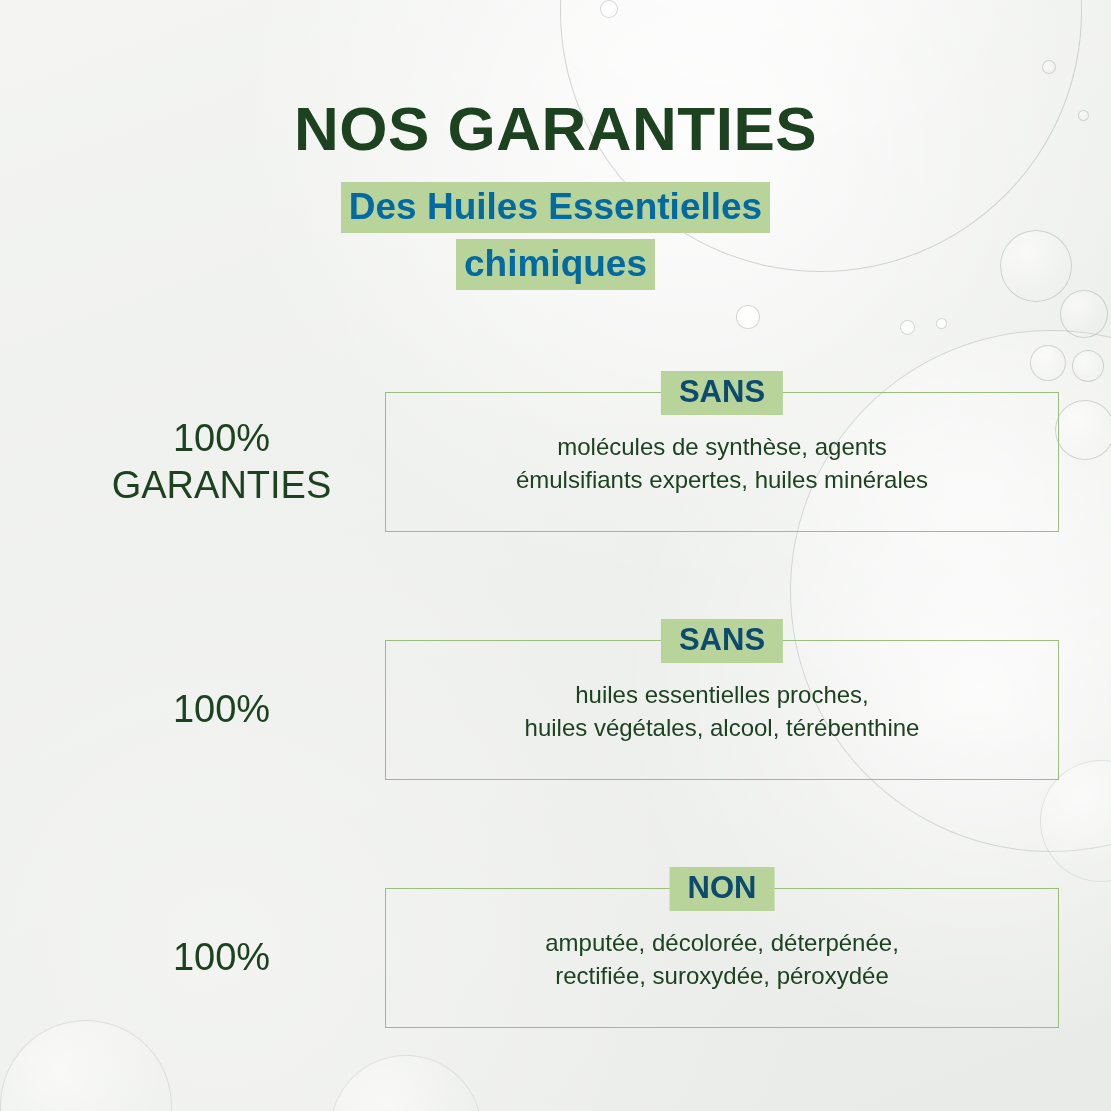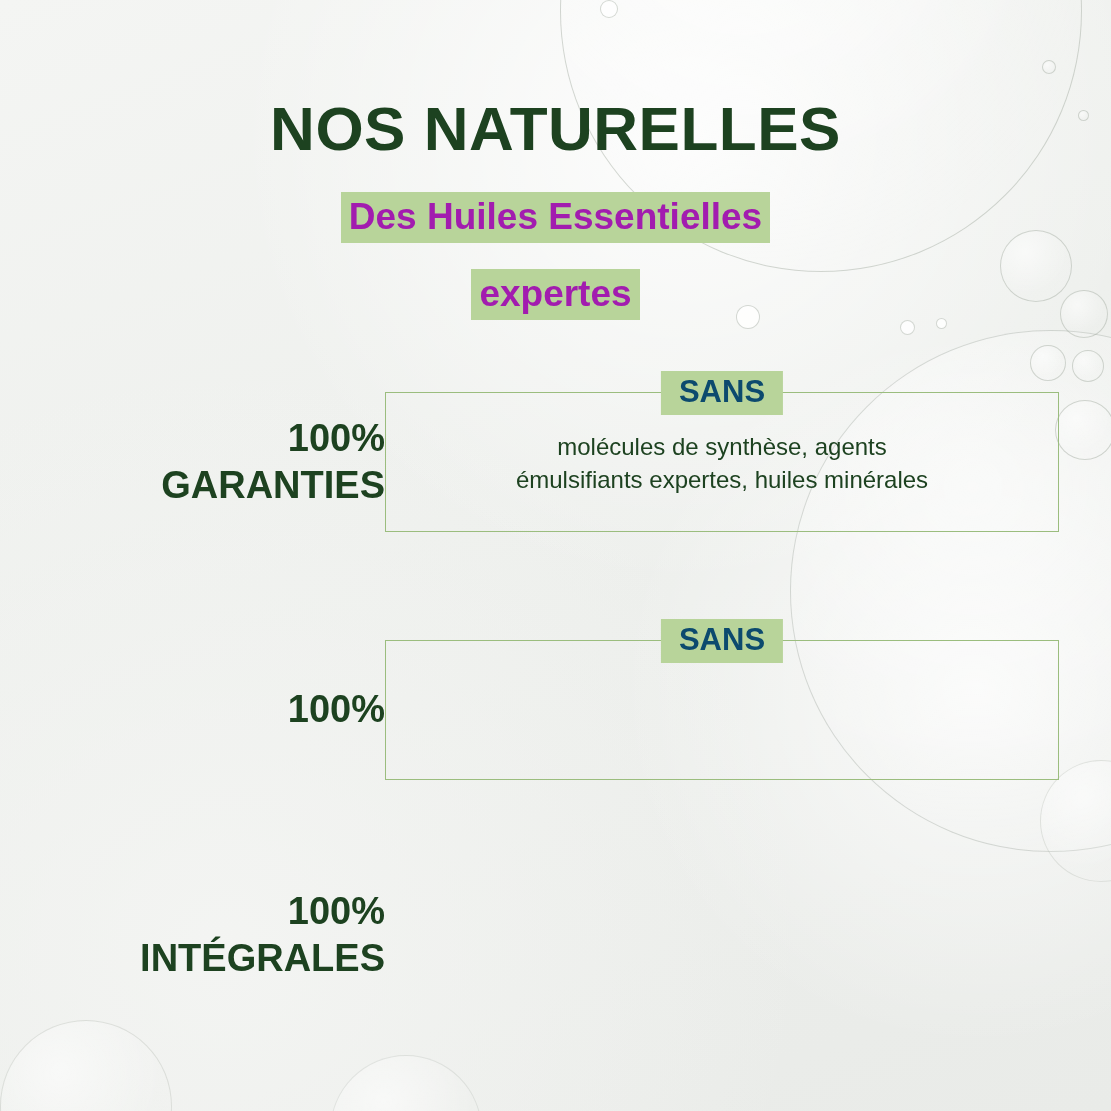--- a/index.html
+++ b/index.html
@@ -67,25 +67,25 @@
     color: #1d4220;
     line-height: 1.05;
   }
   .sub-wrap {
     margin-top: 18px;
     line-height: 1.22;
   }
   .sub-line {
     display: inline-block;
     background: #b8d49a;
-    color: #a21caf;
+    color: #0369a1;
     font-size: 37px;
     font-weight: bold;
     padding: 2px 8px 4px 8px;
-    margin: 13px 0;
+    margin: 3px 0;
   }
 
   
   .row {
     position: absolute;
     left: 0;
     width: 1111px;
     display: flex;
     align-items: center;
   }
@@ -93,22 +93,21 @@
   .row2 { top: 640px; }
   .row3 { top: 888px; }
 
   .row-label {
     width: 385px;
     padding-left: 58px;
     box-sizing: border-box;
     color: #1d4220;
     font-size: 38px;
     line-height: 1.24;
-    text-align: right;
-    font-weight: bold;
+    text-align: center;
   }
   .row-label .pct { display: block; }
   .row-label .word { display: block; }
 
   .box {
     position: relative;
     width: 674px;
     min-height: 140px;
     border: 1px solid #9bbd7e;
     box-sizing: border-box;
@@ -152,24 +151,24 @@
   <div class="bubble b9"></div>
   <div class="bubble b10"></div>
   <div class="bubble b11"></div>
   <div class="bubble b12"></div>
   <div class="bubble b13"></div>
   <div class="bubble b14"></div>
   <div class="bubble b15"></div>
   <div class="bubble b16"></div>
 
   <div class="header">
-    <h1 class="main-title">NOS NATURELLES</h1>
+    <h1 class="main-title">NOS GARANTIES</h1>
     <div class="sub-wrap">
       <span class="sub-line">Des Huiles Essentielles</span><br>
-      <span class="sub-line">expertes</span>
+      <span class="sub-line">chimiques</span>
     </div>
   </div>
 
   <div class="row row1">
     <div class="row-label">
       <span class="pct">100%</span>
       <span class="word">GARANTIES</span>
     </div>
     <div class="box">
       <span class="box-tag">SANS</span>
@@ -179,23 +178,33 @@
       </div>
     </div>
   </div>
 
   <div class="row row2">
     <div class="row-label">
       <span class="pct">100%</span>
     </div>
     <div class="box">
       <span class="box-tag">SANS</span>
+      <div class="box-text">
+        <span>huiles essentielles proches,</span><br>
+        <span>huiles végétales, alcool, térébenthine</span>
+      </div>
     </div>
   </div>
 
   <div class="row row3">
     <div class="row-label">
       <span class="pct">100%</span>
-      <span class="word">INTÉGRALES</span>
+    </div>
+    <div class="box">
+      <span class="box-tag">NON</span>
+      <div class="box-text">
+        <span>amputée, décolorée, déterpénée,</span><br>
+        <span>rectifiée, suroxydée, péroxydée</span>
+      </div>
     </div>
   </div>
 
 </div>
 
 </body></html>

